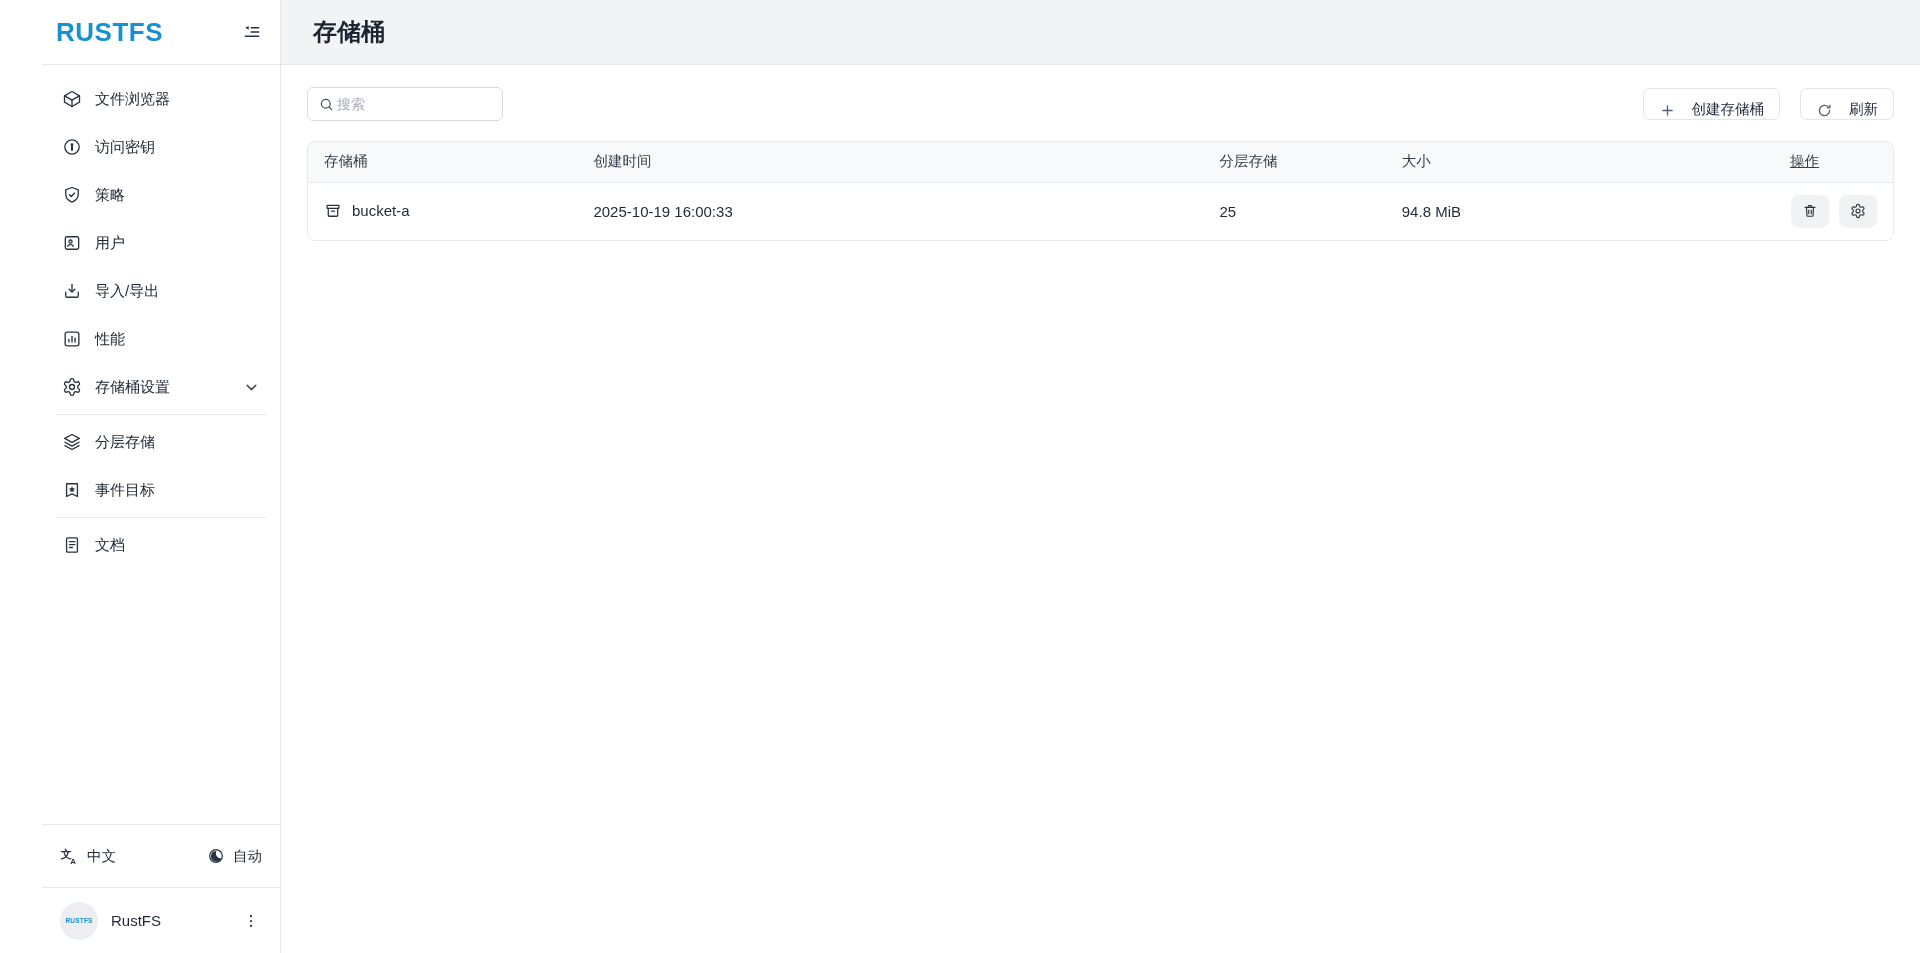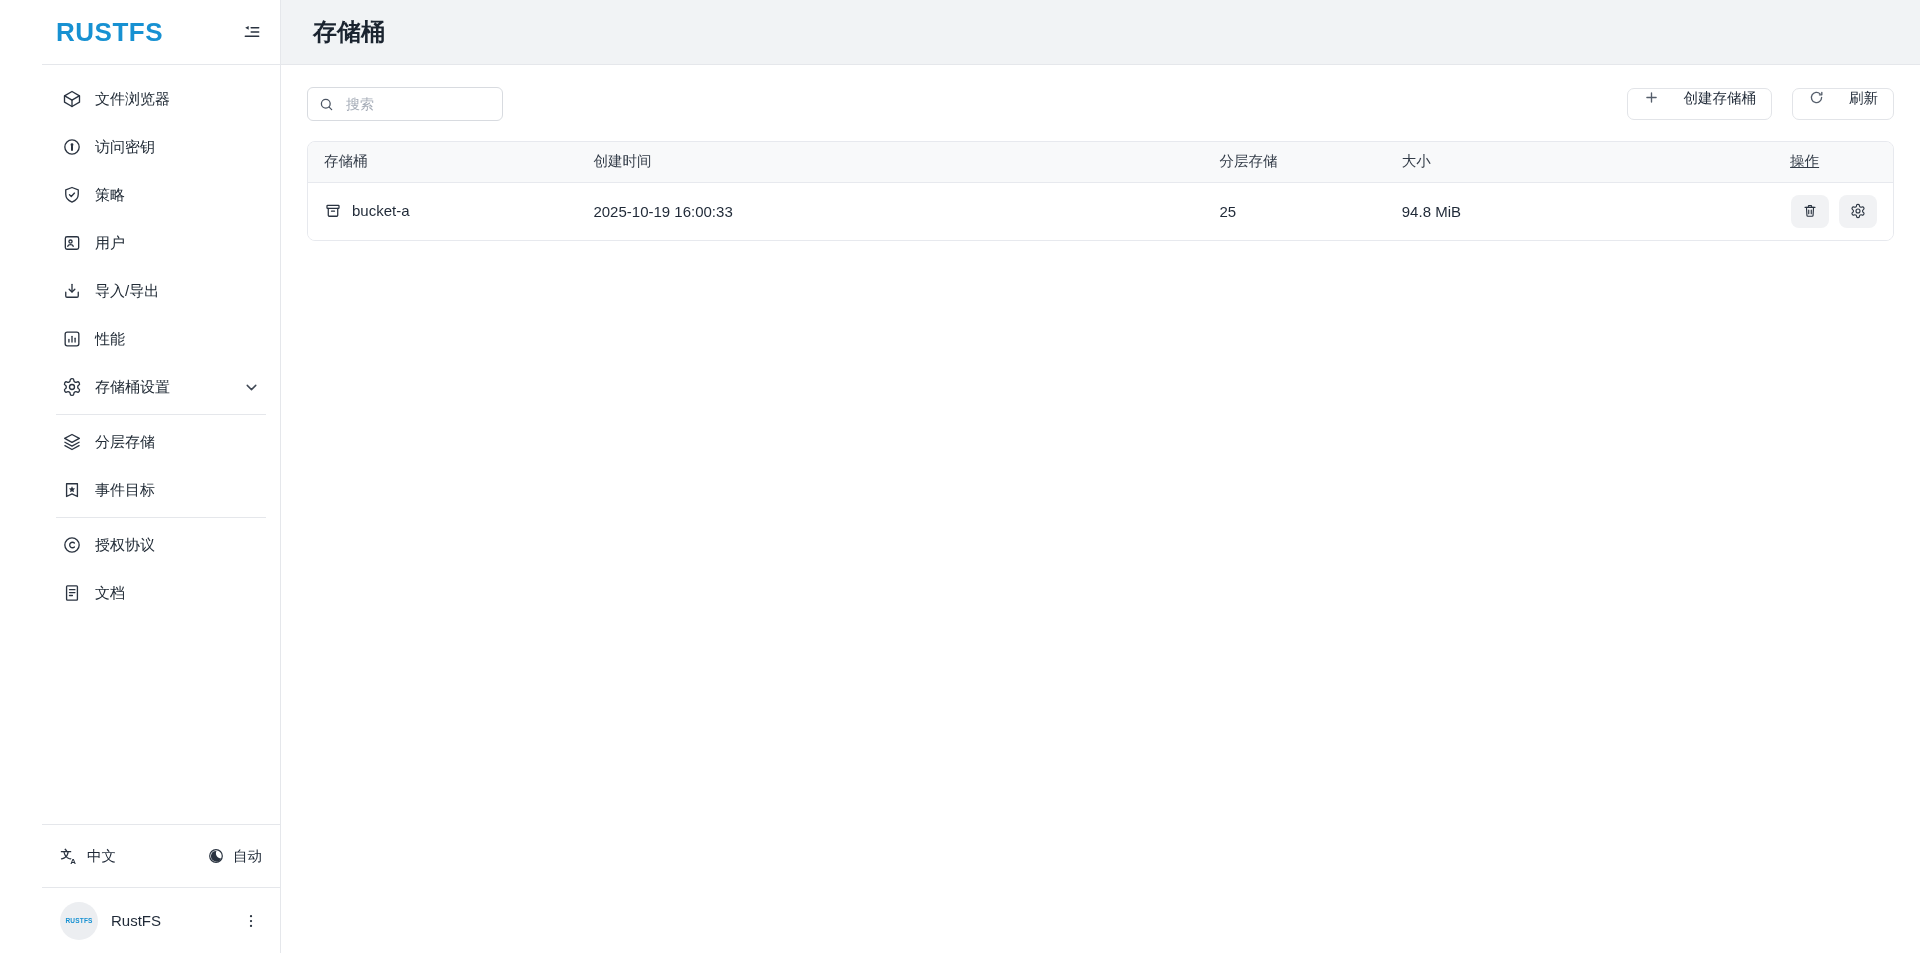--- a/index.html
+++ b/index.html
@@ -24,26 +24,26 @@
   .avatar { width:38px; height:38px; border-radius:50%; background:#eceef1; color:#1791d2; font-size:6.5px; font-weight:800; display:flex; align-items:center; justify-content:center; letter-spacing:.2px; }
   .account-name { font-size:15px; color:#1f2937; }
   .kebab-btn { margin-left:auto; background:none; border:none; cursor:pointer; color:#3f4754; display:flex; align-items:center; padding:6px; }
 
   
   .main { flex:1; display:flex; flex-direction:column; min-width:0; }
   .page-header { height:65px; background:#f1f3f5; border-bottom:1px solid #e5e7eb; display:flex; align-items:center; padding:0 32px; }
   .page-title { font-size:24px; font-weight:700; color:#1b2430; }
   .content { padding:22px 26px; }
   .toolbar { display:flex; align-items:center; justify-content:space-between; }
-  .search-box { width:196px; height:34px; background:#fff; border:1px solid #d8dbe0; border-radius:6px; display:flex; align-items:center; gap:11px; padding:0 10px; }
+  .search-box { width:196px; height:34px; background:#fff; border:1px solid #d8dbe0; border-radius:6px; display:flex; align-items:center; gap:2px; padding:0 10px; }
   .search-box .icon { width:17px; height:17px; color:#4b5563; }
   .search-box input { flex:1; min-width:0; border:none; outline:none; background:transparent; font-size:14px; font-family:inherit; color:#1f2937; }
   .search-box input::placeholder { color:#a6adb8; }
   .toolbar-right { display:flex; align-items:center; gap:20px; }
-  .btn { height:32px; background:#fff; border:1px solid #e2e4e8; border-radius:7px; display:flex; align-items:flex-start; gap:24px; padding:0 15px; font-size:14.5px; font-family:inherit; color:#1f2937; cursor:pointer; }
+  .btn { height:32px; background:#fff; border:1px solid #e2e4e8; border-radius:7px; display:flex; align-items:flex-end; gap:16px; padding:0 15px; font-size:14.5px; font-family:inherit; color:#1f2937; cursor:pointer; }
   .btn .icon { width:17px; height:17px; color:#555e6b; }
 
   
   .table-wrap { margin-top:20px; border:1px solid #e7e9ee; border-radius:8px; overflow:hidden; background:#fff; }
   table { width:100%; border-collapse:collapse; table-layout:fixed; }
   thead th { background:#f8f9fa; height:40px; text-align:left; font-weight:400; font-size:14.5px; color:#333c48; padding:0 16px; border-bottom:1px solid #e7e9ee; }
   th.c1 { width:17%; } th.c2 { width:39.5%; } th.c3 { width:11.5%; } th.c4 { width:24.5%; } th.c5 { width:7.5%; text-align:left;text-decoration:underline; }
   tbody td { height:58px; padding:0 16px; font-size:15px; color:#1f2937; background:#fff; }
   .bucket-cell { display:flex; align-items:flex-start; gap:10px; }
   .bucket-cell .icon { width:18px; height:18px; color:#2a3340; }
@@ -172,29 +172,20 @@
             <path d="M5.5 4.5h13v15.3L12 16.6l-6.5 3.2V4.5z"></path>
             <path d="m12 7.6 1.15 2.3 2.55.35-1.85 1.8.45 2.55L12 13.4l-2.3 1.2.45-2.55-1.85-1.8 2.55-.35L12 7.6z" fill="currentColor" stroke="none"></path>
           </svg>
         </span>
         <span>事件目标</span>
       </div>
 
 
       <div class="nav-divider"></div>
 
-      <div class="nav-item">
-        <span class="icon">
-          <svg viewBox="0 0 24 24" fill="none" stroke="currentColor" stroke-width="1.6" stroke-linecap="round" stroke-linejoin="round">
-            <circle cx="12" cy="12" r="8.6"></circle>
-            <path d="M14.9 9.7a3.3 3.3 0 1 0 0 4.6"></path>
-          </svg>
-        </span>
-        <span>授权协议</span>
-      </div>
 
       <div class="nav-item">
         <span class="icon">
           <svg viewBox="0 0 24 24" fill="none" stroke="currentColor" stroke-width="1.6" stroke-linecap="round" stroke-linejoin="round">
             <path d="M6.5 3.5h11A1 1 0 0 1 18.5 4.5v15a1 1 0 0 1-1 1h-11a1 1 0 0 1-1-1v-15a1 1 0 0 1 1-1z"></path>
             <path d="M9 8h6.5"></path>
               <path d="M9 11.5h6.5"></path>
               <path d="M9 15h3.5"></path>
           </svg>
         </span>

